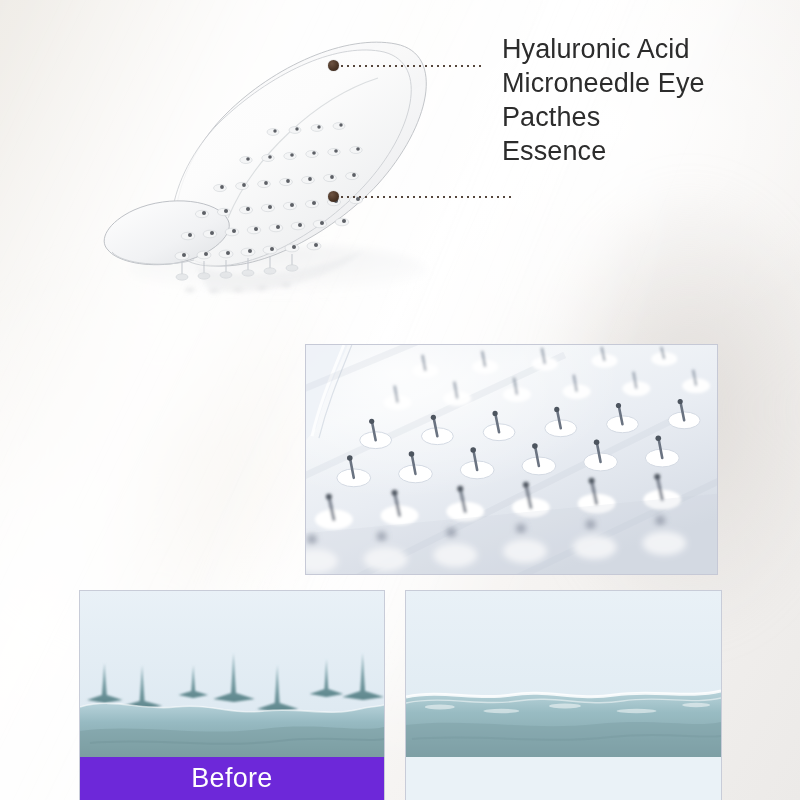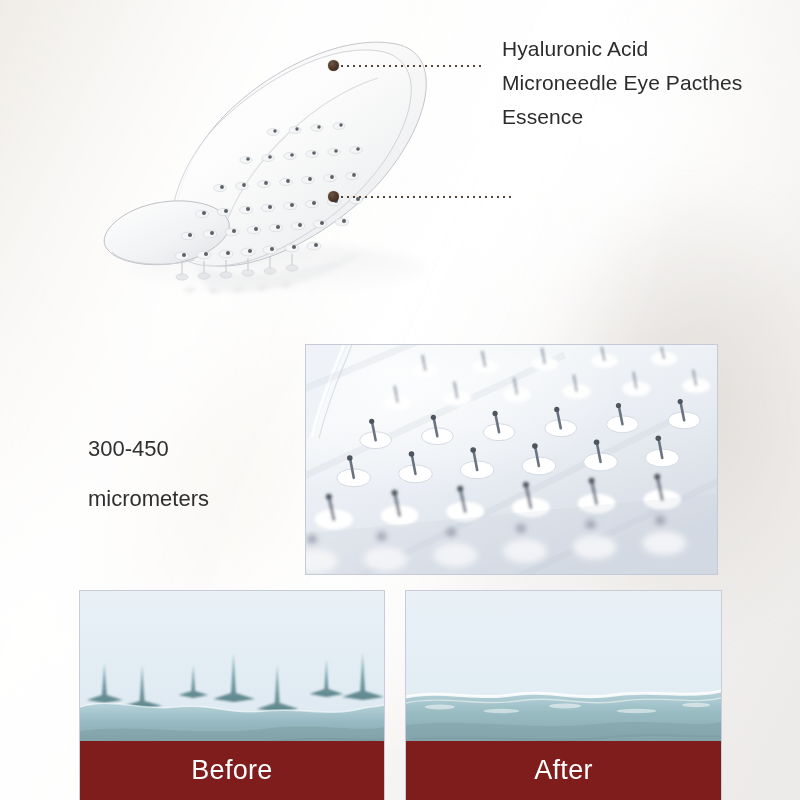--- a/index.html
+++ b/index.html
@@ -87,21 +87,21 @@
     position: absolute;
     height: 2px;
     background-image: linear-gradient(90deg, #55463c 0 2px, rgba(0,0,0,0) 2px 6px);
     background-size: 6px 2px;
     background-repeat: repeat-x;
   }
 
   .callout-text {
     position: absolute;
     color: #2c2c2c;
-    font-size: 21px;
+    font-size: 27px;
     line-height: 34px;
     letter-spacing: .1px;
     white-space: pre-line;
   }
 
   
   .micro-text {
     position: absolute;
     left: 88px; top: 424px;
     color: #2f2f2f;
@@ -145,22 +145,22 @@
   .ba-scene {
     position: absolute;
     left: 0; right: 0; top: 0;
     height: 166px;
   }
   .ba-scene svg { display: block; width: 100%; height: 100%; }
 
   .ba-bar {
     position: absolute;
     left: 0; right: 0; bottom: 0;
-    height: 59px;
-    background: #7f1d1d;
+    height: 43px;
+    background: #6d28d9;
     display: flex;
     align-items: center;
     justify-content: center;
   }
   .ba-label {
     color: #ffffff;
     font-size: 27px;
     line-height: 1;
     letter-spacing: .3px;
   }
@@ -355,22 +355,20 @@
 
   <div class="callout-dot" style="left:328px; top:60px;"></div>
   <div class="callout-line" style="left:341px; top:65px; width:142px;"></div>
   <div class="callout-text" style="left:502px; top:32px;">Hyaluronic Acid
 Microneedle Eye Pacthes
 Essence</div>
 
   <div class="callout-dot" style="left:328px; top:191px;"></div>
   <div class="callout-line" style="left:341px; top:196px; width:172px;"></div>
 
-  <div class="micro-text">300-450
-micrometers</div>
 
   <div class="macro-panel">
     <svg viewBox="0 0 413 231" preserveAspectRatio="none" xmlns="http://www.w3.org/2000/svg">
       <defs>
         <linearGradient id="fabricGrad" x1="0" y1="0" x2="0.6" y2="1">
           <stop offset="0%" stop-color="#e6ebf2"></stop>
           <stop offset="28%" stop-color="#f2f5f8"></stop>
           <stop offset="58%" stop-color="#e9edf3"></stop>
           <stop offset="100%" stop-color="#d6dce5"></stop>
         </linearGradient>
@@ -633,18 +631,15 @@
             <ellipse cx="232" cy="120" rx="20" ry="2.2"></ellipse>
           <ellipse cx="292" cy="114" rx="14" ry="2.2"></ellipse>
         </g>
 
         <path d="M0 134 C 64 127, 126 140, 192 133 C 250 127, 290 137, 317 131 L317 166 L0 166 Z" fill="#7c9ea3" opacity="0.45"></path>
         <g opacity="0.3" stroke="#6f9197" stroke-width="2" fill="none">
           <path d="M6 148 C 72 142, 134 154, 206 146 C 258 140, 296 148, 317 145"></path>
         </g>
       </svg>
     </div>
-    <div class="ba-bar">
-      <span class="ba-label">After</span>
-    </div>
   </div>
 
 </div>
 
 </body></html>

